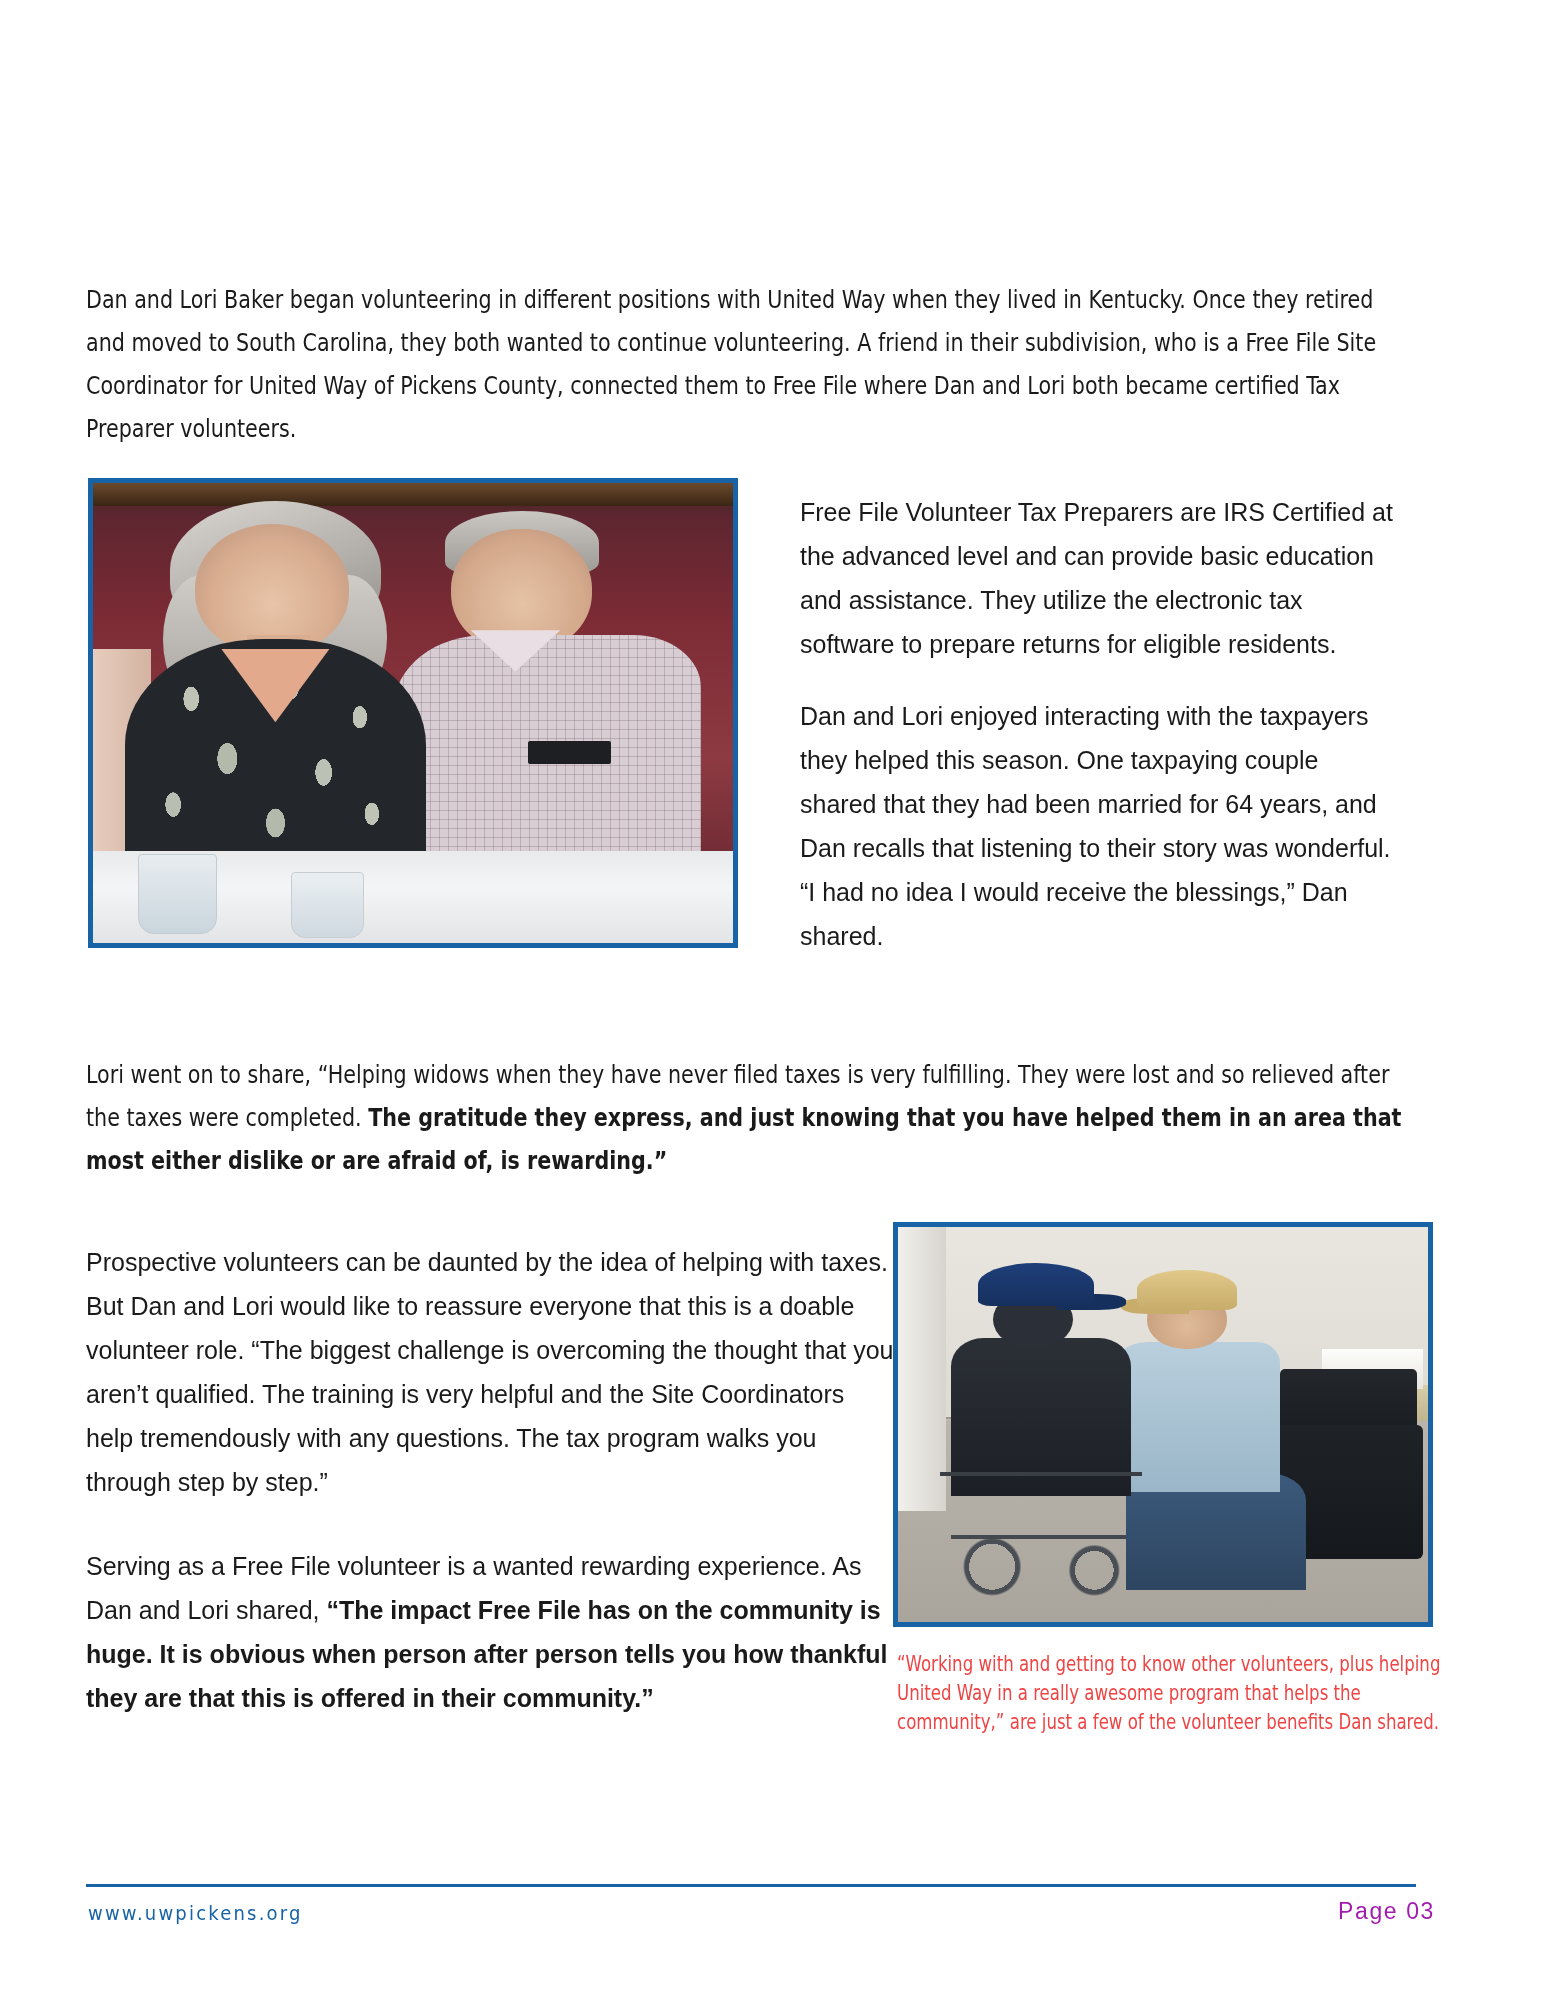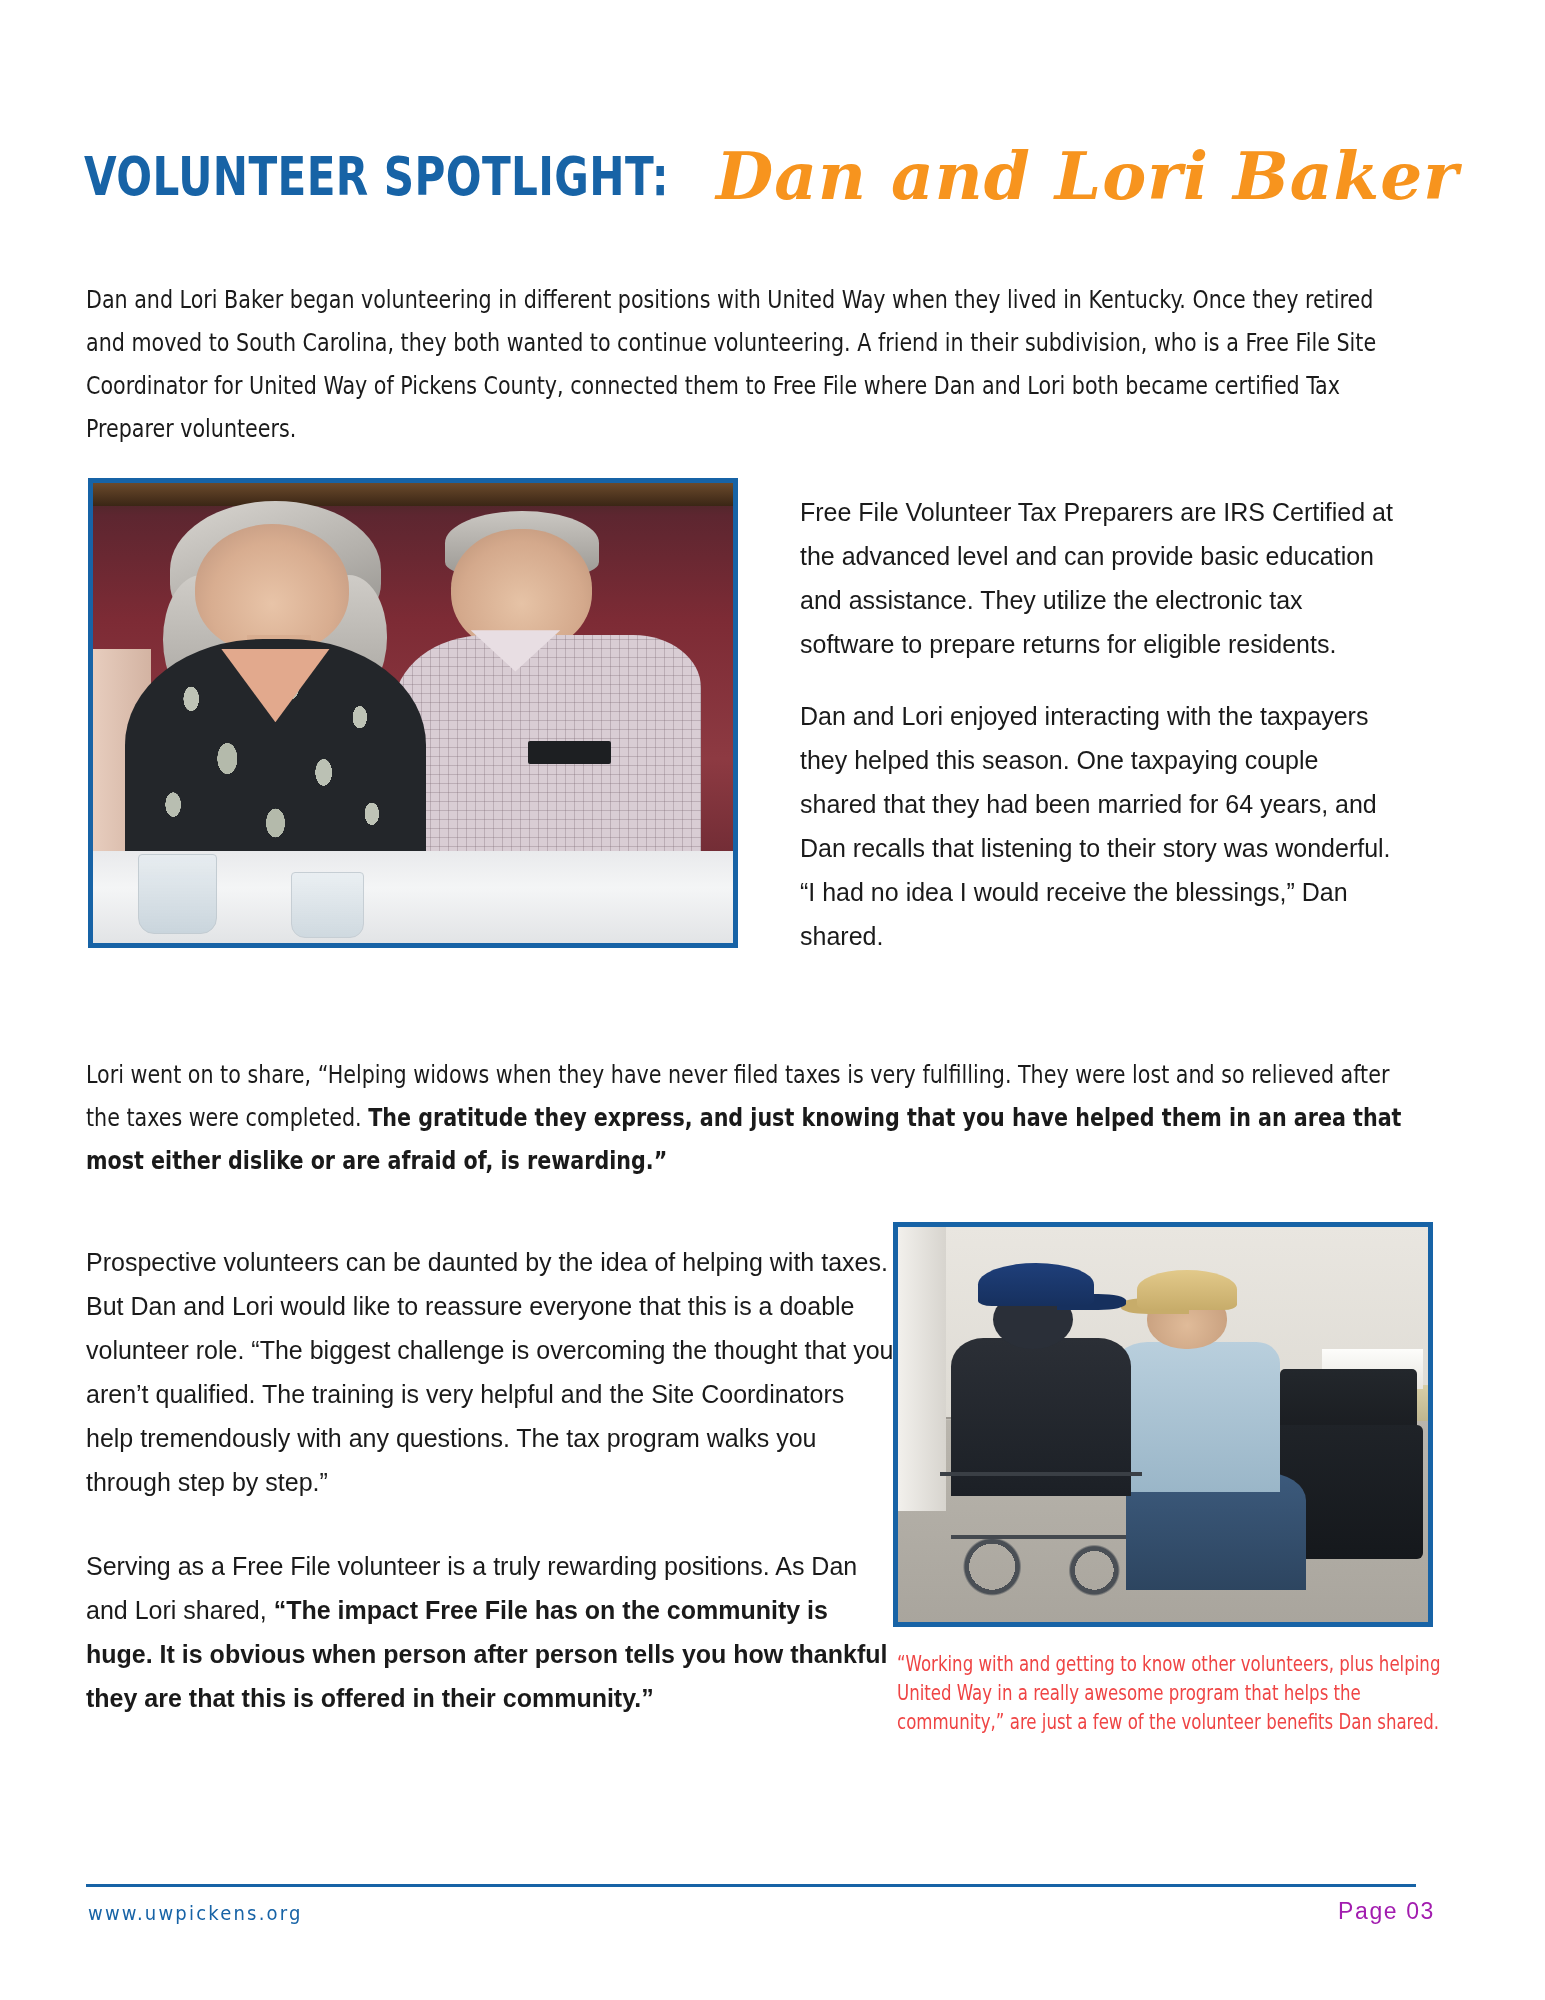--- a/index.html
+++ b/index.html
@@ -206,24 +206,20 @@
     background:linear-gradient(180deg,#1f2328,#15181c); border-radius:6px; }
   .p2-chairback{ left:72%; top:36%; width:26%; height:16%;
     background:linear-gradient(180deg,#23272c,#1a1d21); border-radius:5px; }
   .wallline{ left:0; top:48%; width:100%; height:2px; background:#9b9790; }
 </style>
 </head>
 <body>
 
 <div class="page">
 
-  <div class="title-row">
-    <span class="title-main">VOLUNTEER SPOTLIGHT:</span>
-    <span class="title-script">Dan and Lori Baker</span>
-  </div>
 
   <div class="intro">
     <p class="para cond">Dan and Lori Baker began volunteering in different positions with United Way when they lived in Kentucky. Once they retired and moved to South Carolina, they both wanted to continue volunteering. A friend in their subdivision, who is a Free File Site Coordinator for United Way of Pickens County, connected them to Free File where Dan and Lori both became certified Tax Preparer volunteers.</p>
   </div>
 
   <div class="photo1">
     <div class="ph booth"></div>
     <div class="ph woodtop"></div>
     <div class="ph sidearm"></div>
     <div class="ph w-hair"></div>
@@ -248,21 +244,21 @@
     <p class="para">Free File Volunteer Tax Preparers are IRS Certified at the advanced level and can provide basic education and assistance. They utilize the electronic tax software to prepare returns for eligible residents.</p>
     <p class="para">Dan and Lori enjoyed interacting with the taxpayers they helped this season. One taxpaying couple shared that they had been married for 64 years, and Dan recalls that listening to their story was wonderful. “I had no idea I would receive the blessings,” Dan shared.</p>
   </div>
 
   <div class="midband">
     <p class="para cond"><span>Lori went on to share, “Helping widows when they have never filed taxes is very fulfilling. They were lost and so relieved after the taxes were completed. </span><b>The gratitude they express, and just knowing that you have helped them in an area that most either dislike or are afraid of, is rewarding.”</b></p>
   </div>
 
   <div class="lowleft">
     <p class="para">Prospective volunteers can be daunted by the idea of helping with taxes. But Dan and Lori would like to reassure everyone that this is a doable volunteer role. “The biggest challenge is overcoming the thought that you aren’t qualified. The training is very helpful and the Site Coordinators help tremendously with any questions. The tax program walks you through step by step.”</p>
-    <p class="para"><span>Serving as a Free File volunteer is a truly rewarding positions. As Dan and Lori shared, </span><b>“The impact Free File has on the community is huge. It is obvious when person after person tells you how thankful they are that this is offered in their community.”</b></p>
+    <p class="para"><span>Serving as a Free File volunteer is a wanted rewarding experience. As Dan and Lori shared, </span><b>“The impact Free File has on the community is huge. It is obvious when person after person tells you how thankful they are that this is offered in their community.”</b></p>
   </div>
 
   <div class="photo2">
     <div class="ph room"></div>
     <div class="ph wallline"></div>
     <div class="ph doorframe"></div>
     <div class="ph tbl"></div>
     <div class="ph papers"></div>
     <div class="ph p2-chairback"></div>
     <div class="ph p2-chair"></div>

